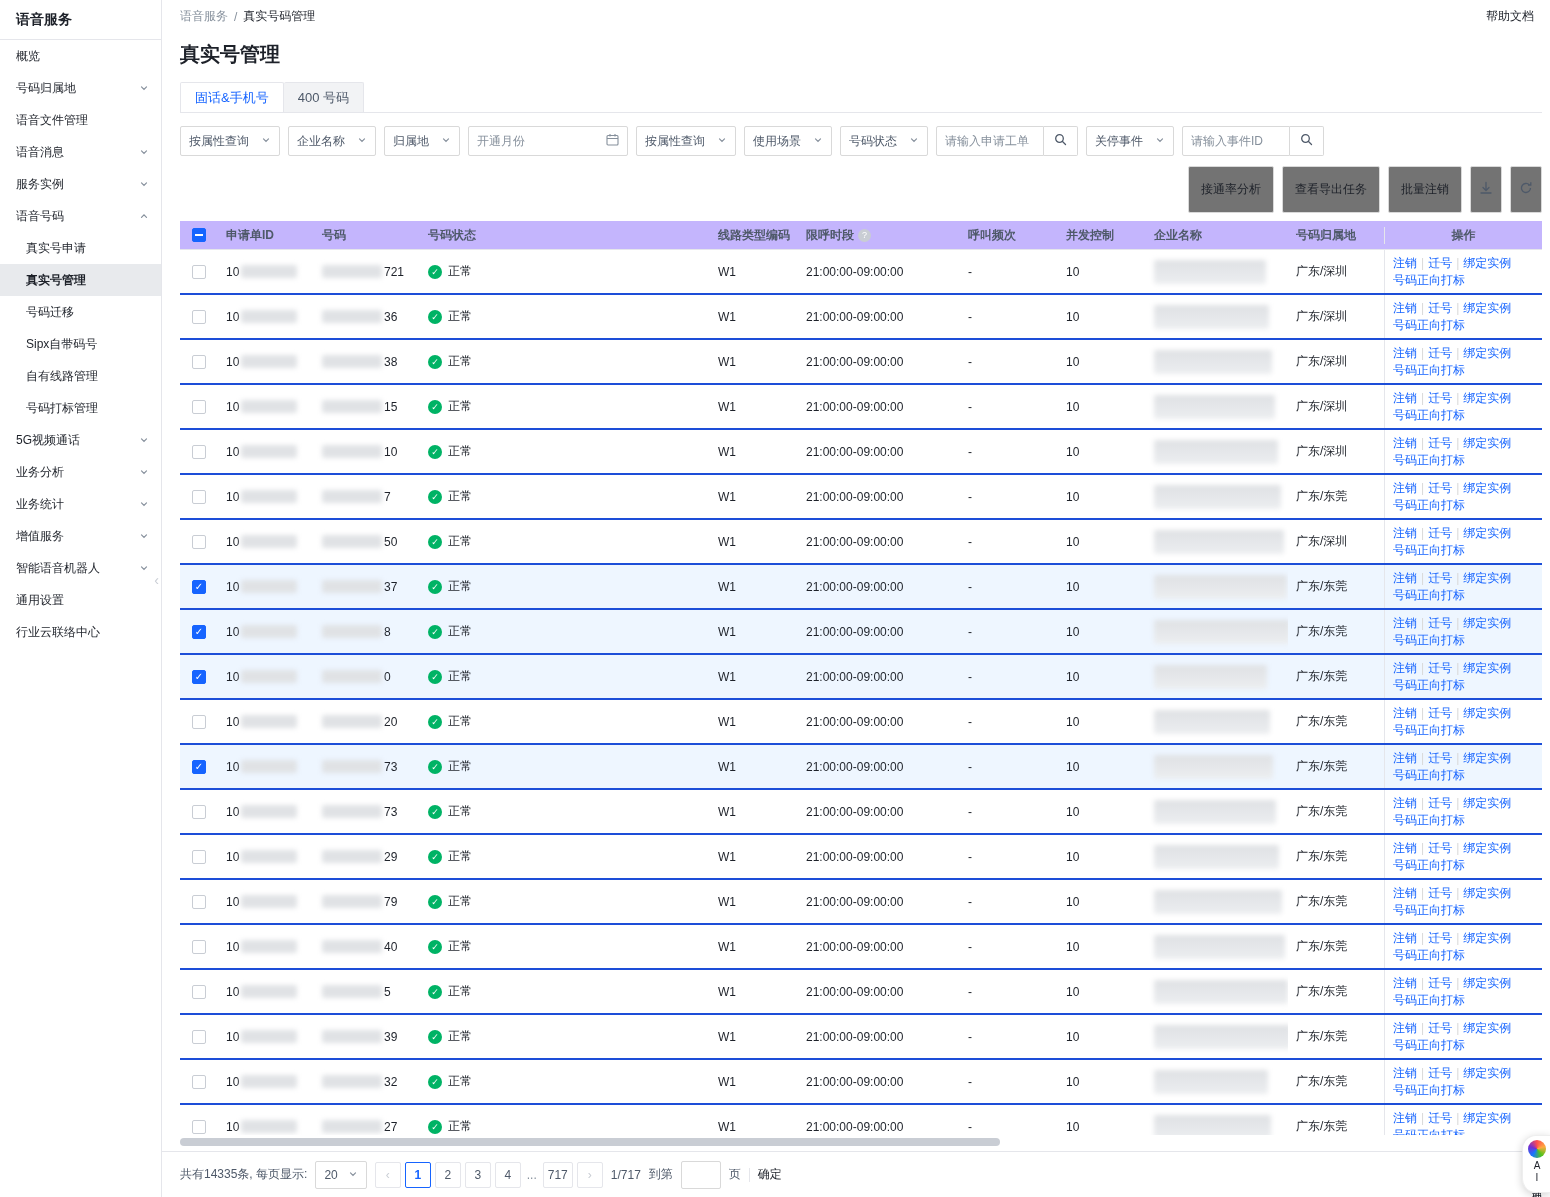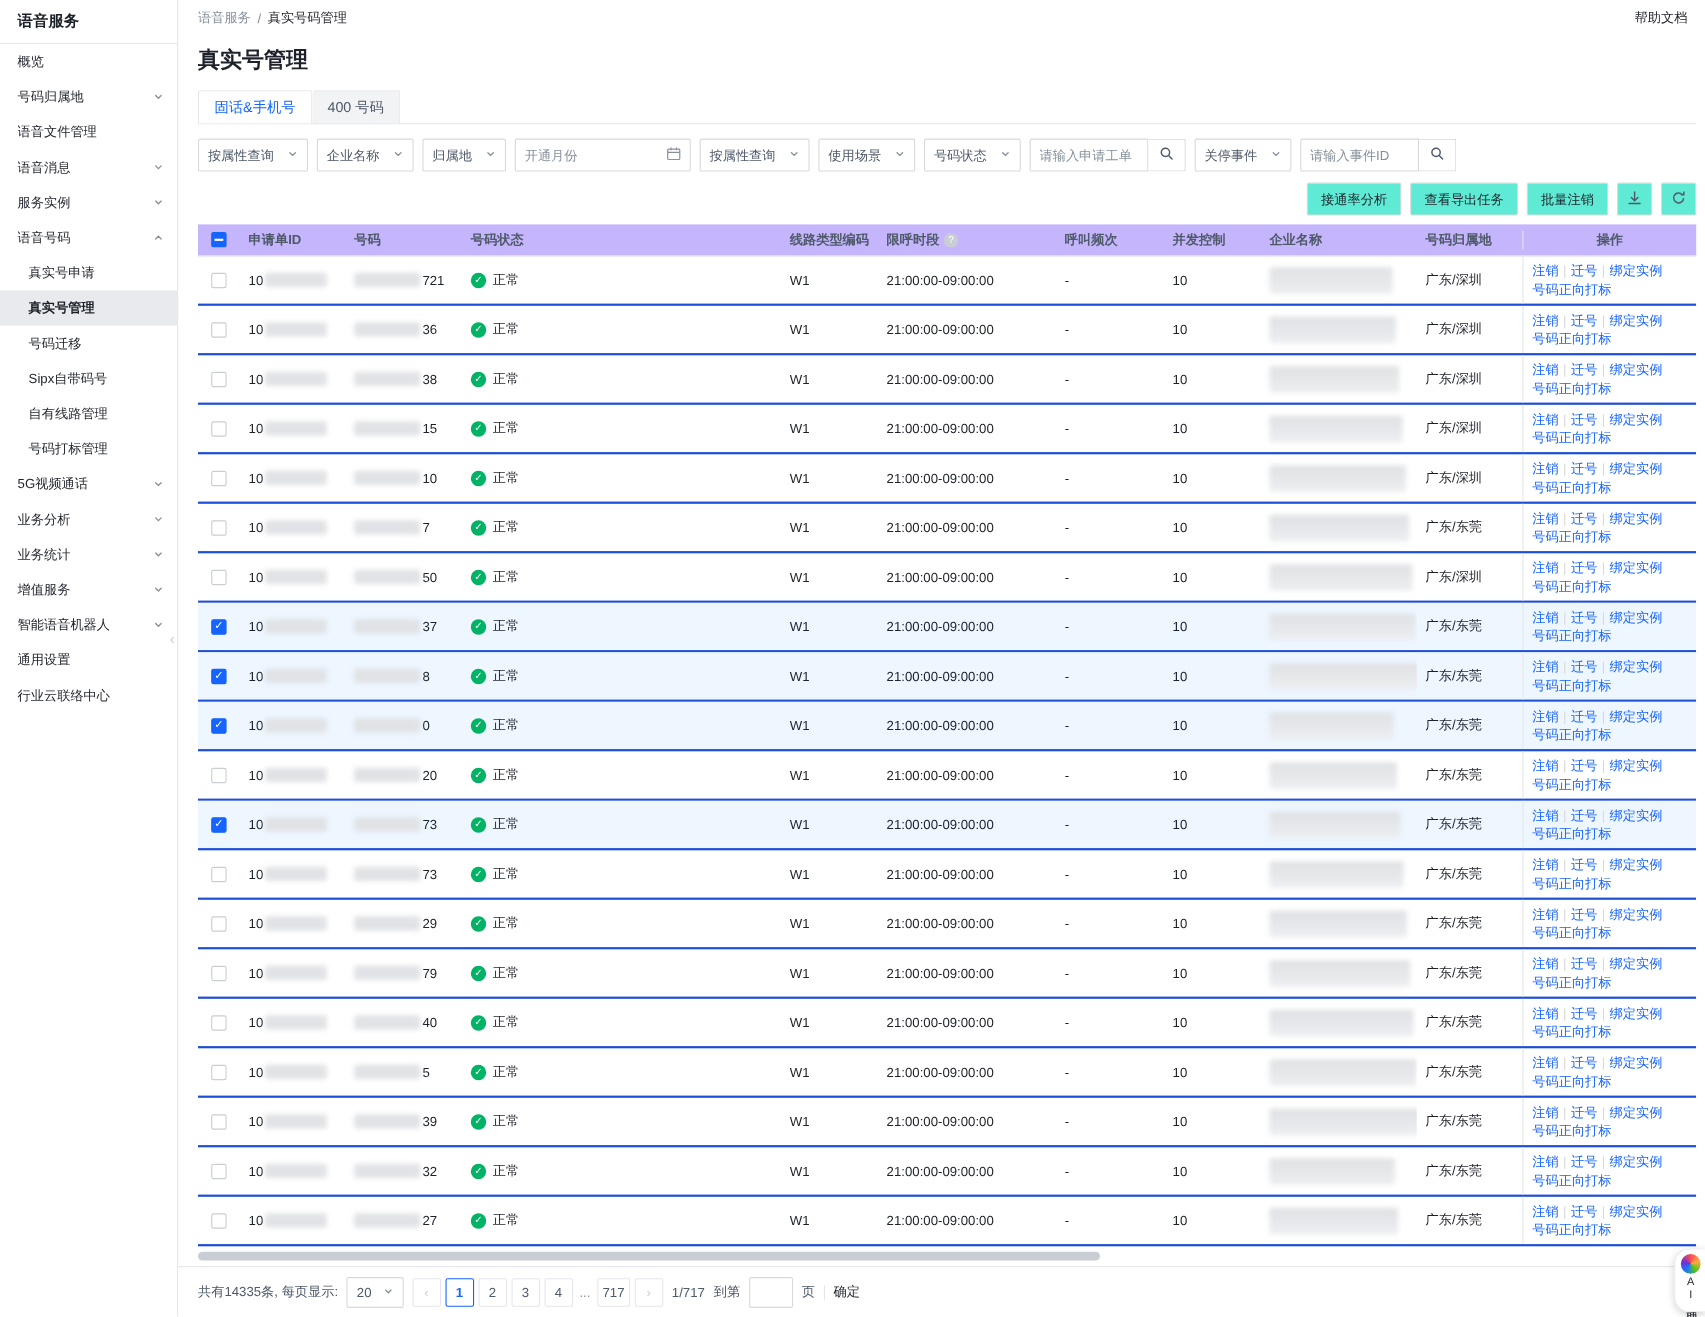--- a/index.html
+++ b/index.html
@@ -31,21 +31,21 @@
   
   .filters{display:flex;gap:8px;margin-top:13px;align-items:center;flex-wrap:nowrap;}
   .f-select{height:30px;border:1px solid #d9d9d9;border-radius:2px;display:flex;align-items:center;justify-content:space-between;gap:12px;padding:0 8px;color:var(--txt2);cursor:pointer;background:#fff;white-space:nowrap;}
   .f-date{width:160px;height:30px;border:1px solid #d9d9d9;border-radius:2px;display:flex;align-items:center;justify-content:space-between;padding:0 8px;color:var(--txt3);background:#fff;}
   .f-search{display:flex;}
   .f-search input{width:108px;height:30px;border:1px solid #d9d9d9;border-radius:2px 0 0 2px;padding:0 8px;font:inherit;color:var(--txt);outline:none;}
   .f-search input::placeholder{color:var(--txt3);}
   .f-search .sbtn{width:34px;height:30px;border:1px solid #d9d9d9;border-left:none;border-radius:0 2px 2px 0;background:#fff;display:flex;align-items:center;justify-content:center;cursor:pointer;}
   
   .toolbar{display:flex;justify-content:flex-end;gap:8px;margin:10px 0 8px;}
-  .btn{height:30px;padding:0 12px;border:1px solid #d9d9d9;border-radius:2px;background:#5eead4;display:flex;align-items:center;font-size:12px;color:var(--txt);cursor:pointer;}
+  .btn{height:47px;padding:0 12px;border:1px solid #d9d9d9;border-radius:2px;background:#737373;display:flex;align-items:center;font-size:12px;color:var(--txt);cursor:pointer;}
   .icon-btn{width:32px;padding:0;justify-content:center;}
   
   .thead{display:flex;background:#c4b5fd;height:29px;align-items:center;border-bottom:1px solid var(--border);flex-shrink:0;}
   .th{font-weight:600;color:var(--txt2);padding:0 8px;display:flex;align-items:center;gap:4px;overflow:hidden;white-space:nowrap;}
   .tbody{flex:1;min-height:0;overflow:hidden;}
   .trow{display:flex;height:45px;align-items:center;border-bottom:2px solid #1d4ed8;}
   .trow.sel{background:#eef6ff;}
   .td{padding:0 8px;display:flex;align-items:center;overflow:hidden;white-space:nowrap;height:100%;}
   .c-check{width:38px;justify-content:center;padding:0;}
   .c-id{width:96px;}

